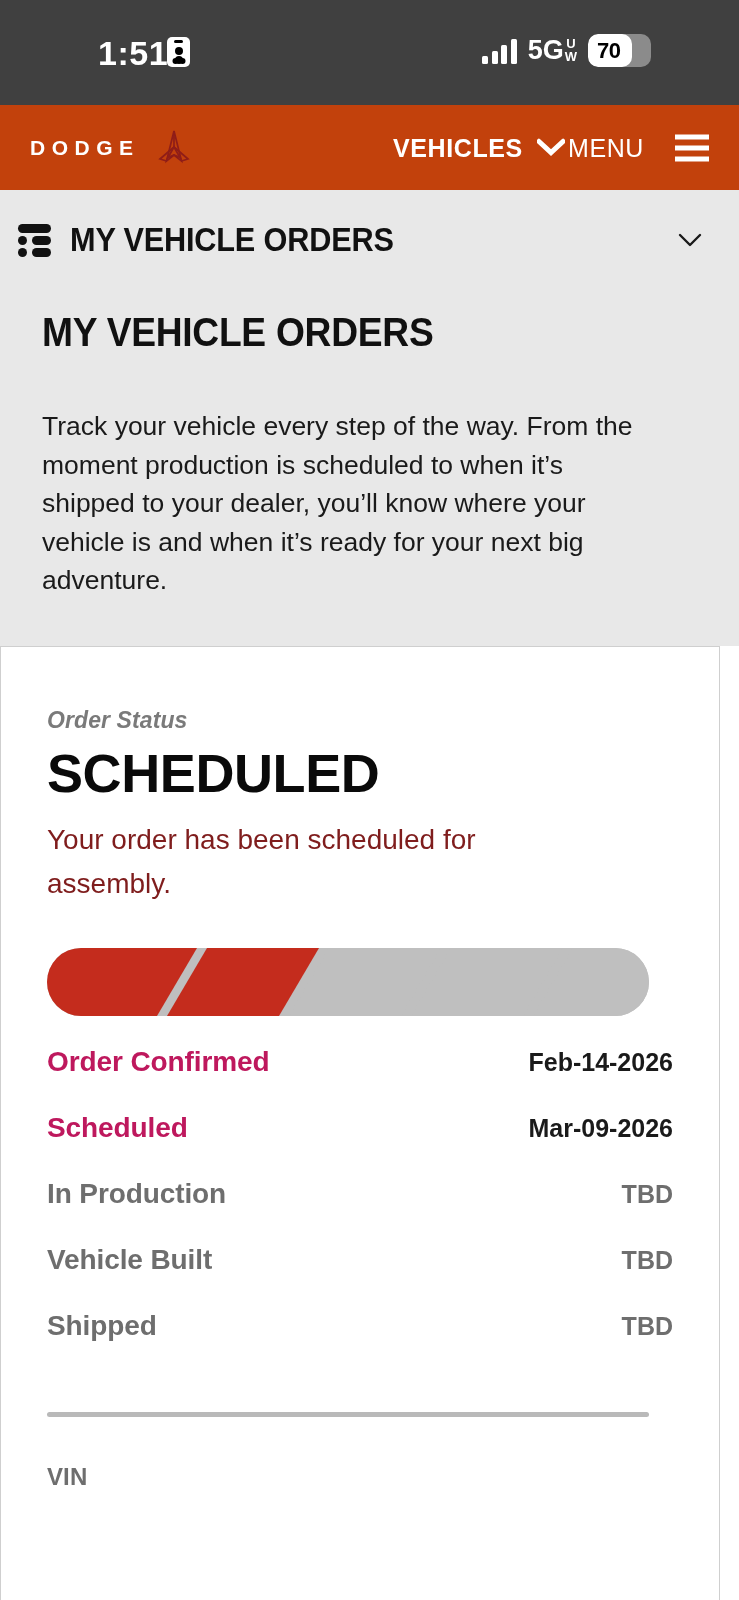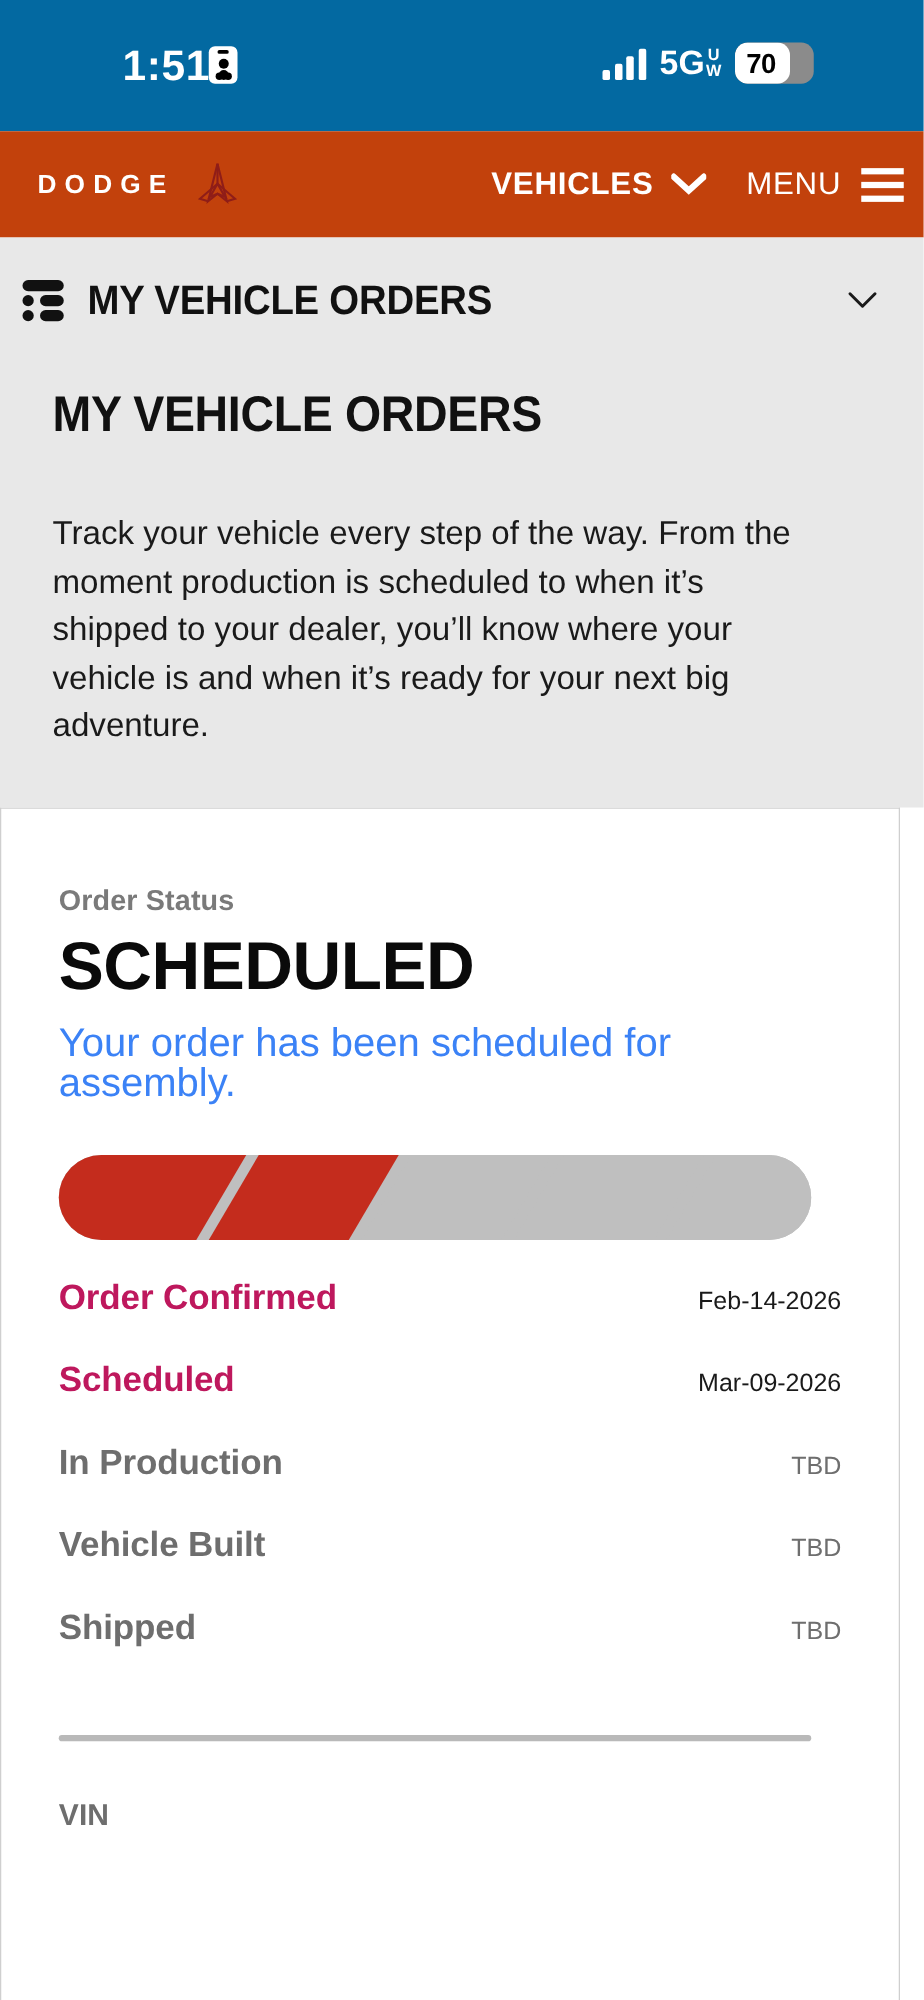--- a/index.html
+++ b/index.html
@@ -11,21 +11,21 @@
     height: 1600px;
     background: #ffffff;
     font-family: "Liberation Sans", sans-serif;
     overflow: hidden;
     position: relative;
   }
 
   
   .statusbar {
     height: 105px;
-    background: #0369a1;
+    background: #404040;
     position: relative;
   }
   .sb-time {
     position: absolute;
     left: 98px;
     top: 33px;
     color: #ffffff;
     font-size: 34px;
     font-weight: bold;
     letter-spacing: 0.5px;
@@ -156,26 +156,26 @@
     display: flex;
     align-items: center;
     gap: 14px;
     color: #ffffff;
     font-size: 25px;
     font-weight: bold;
     letter-spacing: 0.6px;
   }
   .nav-menu {
     position: absolute;
-    right: 16px;
+    right: 30px;
     top: 50%;
     transform: translateY(-50%);
     display: flex;
     align-items: center;
-    gap: 16px;
+    gap: 31px;
     color: #ffffff;
     font-size: 25px;
     letter-spacing: 0.6px;
   }
   .hamburger { display: flex; flex-direction: column; gap: 6px; }
   .hamburger span { display:block; width: 34px; height: 5px; background: #ffffff; }
 
   
   .hero {
     background: #e8e8e8;
@@ -254,33 +254,34 @@
     margin: 0 19px 0 0;
     padding: 60px 46px 0 46px;
     min-height: 970px;
     box-sizing: border-box;
   }
   .label-muted {
     font-size: 23px;
     color: #7a7a7a;
     font-weight: bold;
     letter-spacing: 0.1px;
+    font-style: italic;
   }
   .status-big {
     font-size: 54px;
     font-weight: bold;
     color: #0a0a0a;
     letter-spacing: -0.4px;
     margin: 8px 0 0 0;
     line-height: 62px;
   }
   .status-desc {
-    font-size: 32px;
-    line-height: 32px;
-    color: #3b82f6;
+    font-size: 28px;
+    line-height: 44px;
+    color: #7f1d1d;
     margin: 14px 0 0 0;
     max-width: 520px;
   }
 
   
   .progress {
     margin: 42px 0 0 0;
     height: 68px;
     width: 602px;
     position: relative;
@@ -295,22 +296,23 @@
     justify-content: space-between;
     height: 66px;
   }
   .tl-name {
     font-size: 28px;
     font-weight: bold;
     color: #be185d;
     letter-spacing: -0.1px;
   }
   .tl-date {
-    font-size: 20px;
+    font-size: 25px;
     color: #1a1a1a;
+    font-weight: bold;
   }
   .tl-row.pending .tl-name { color: #6e6e6e; }
   .tl-row.pending .tl-date { color: #6e6e6e; }
 
   .divider {
     height: 5px;
     background: #b9b9b9;
     border-radius: 3px;
     margin: 36px 0 0 0;
     width: 602px;

